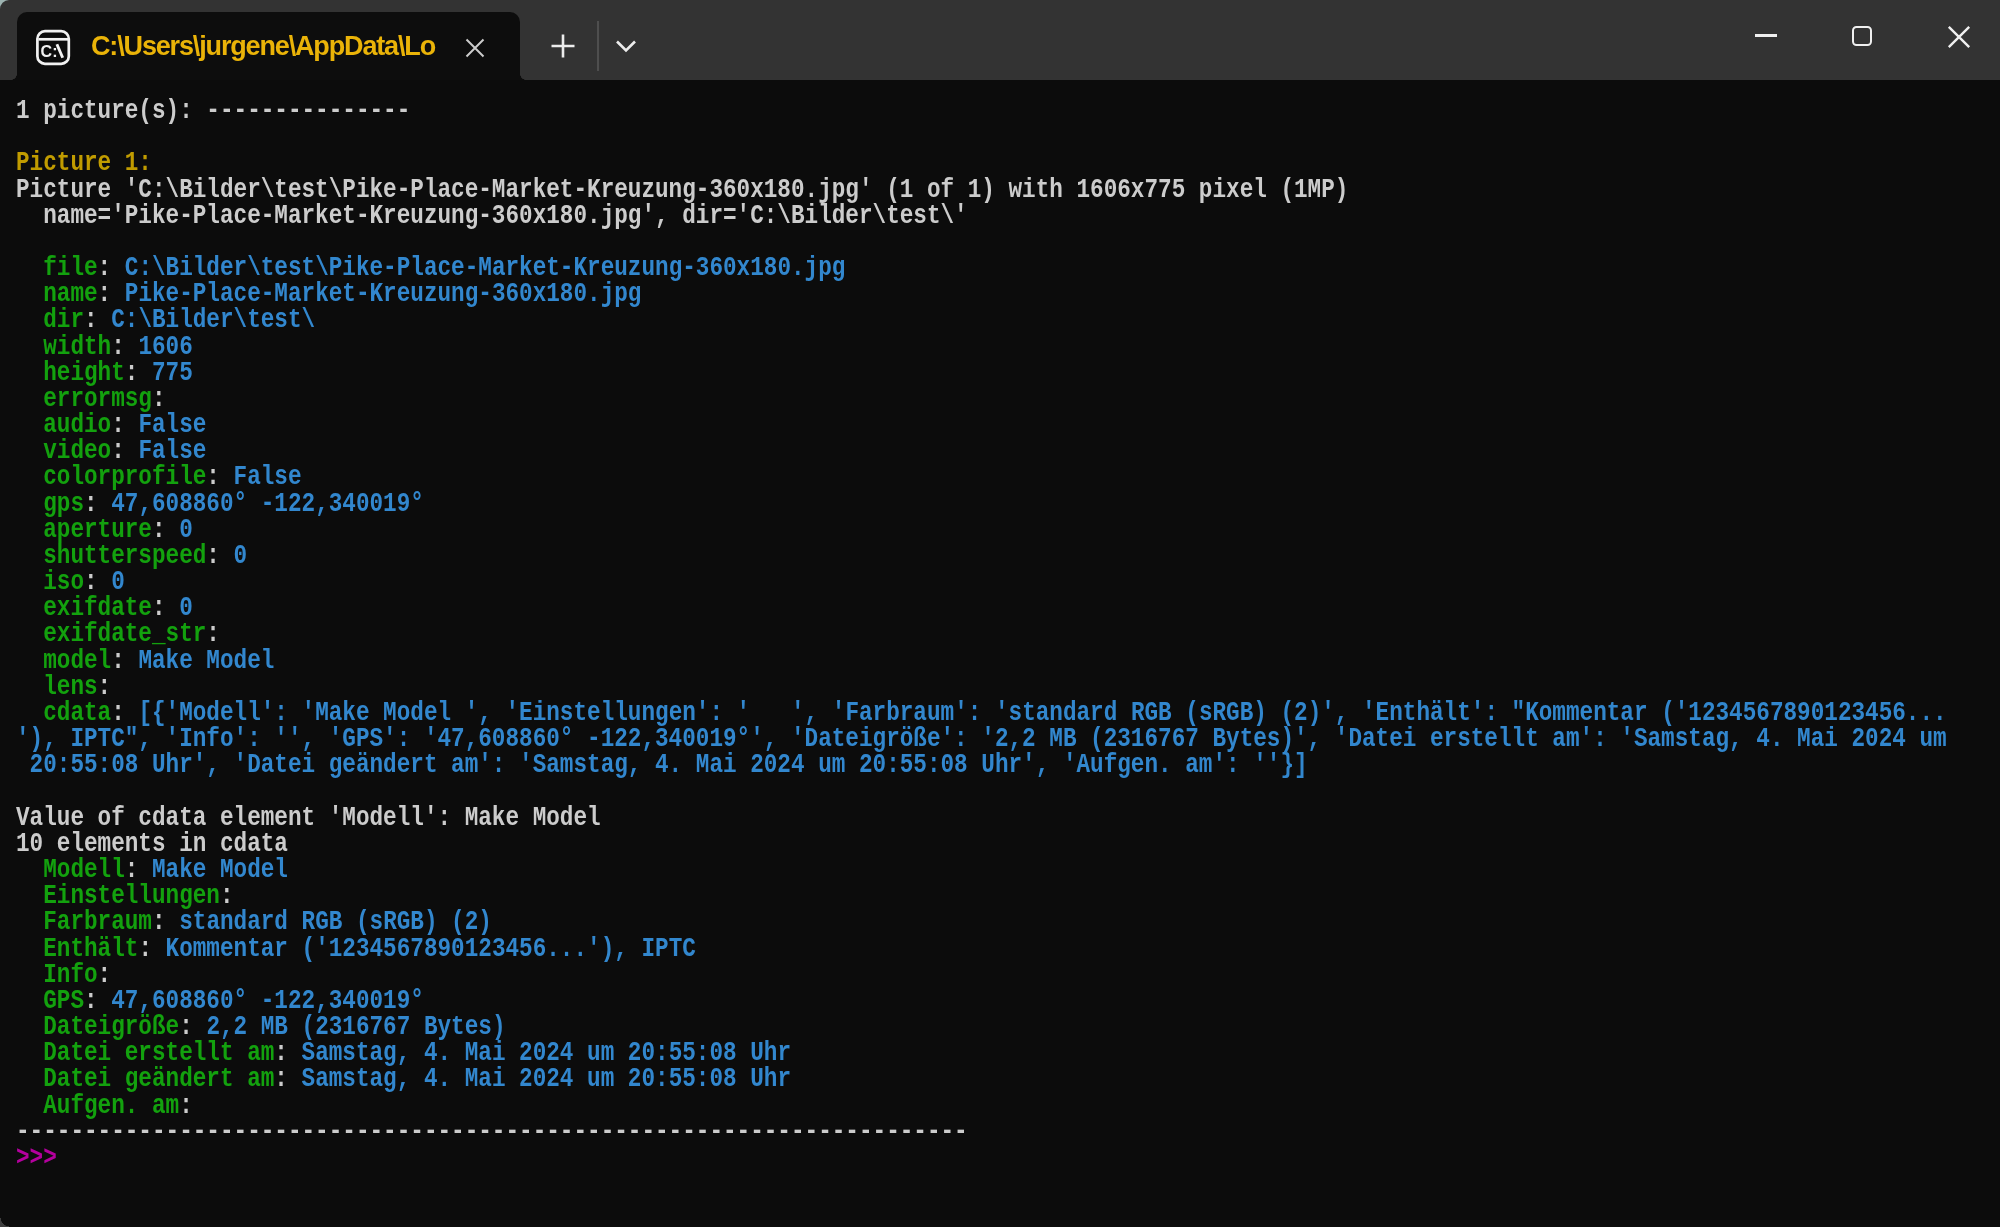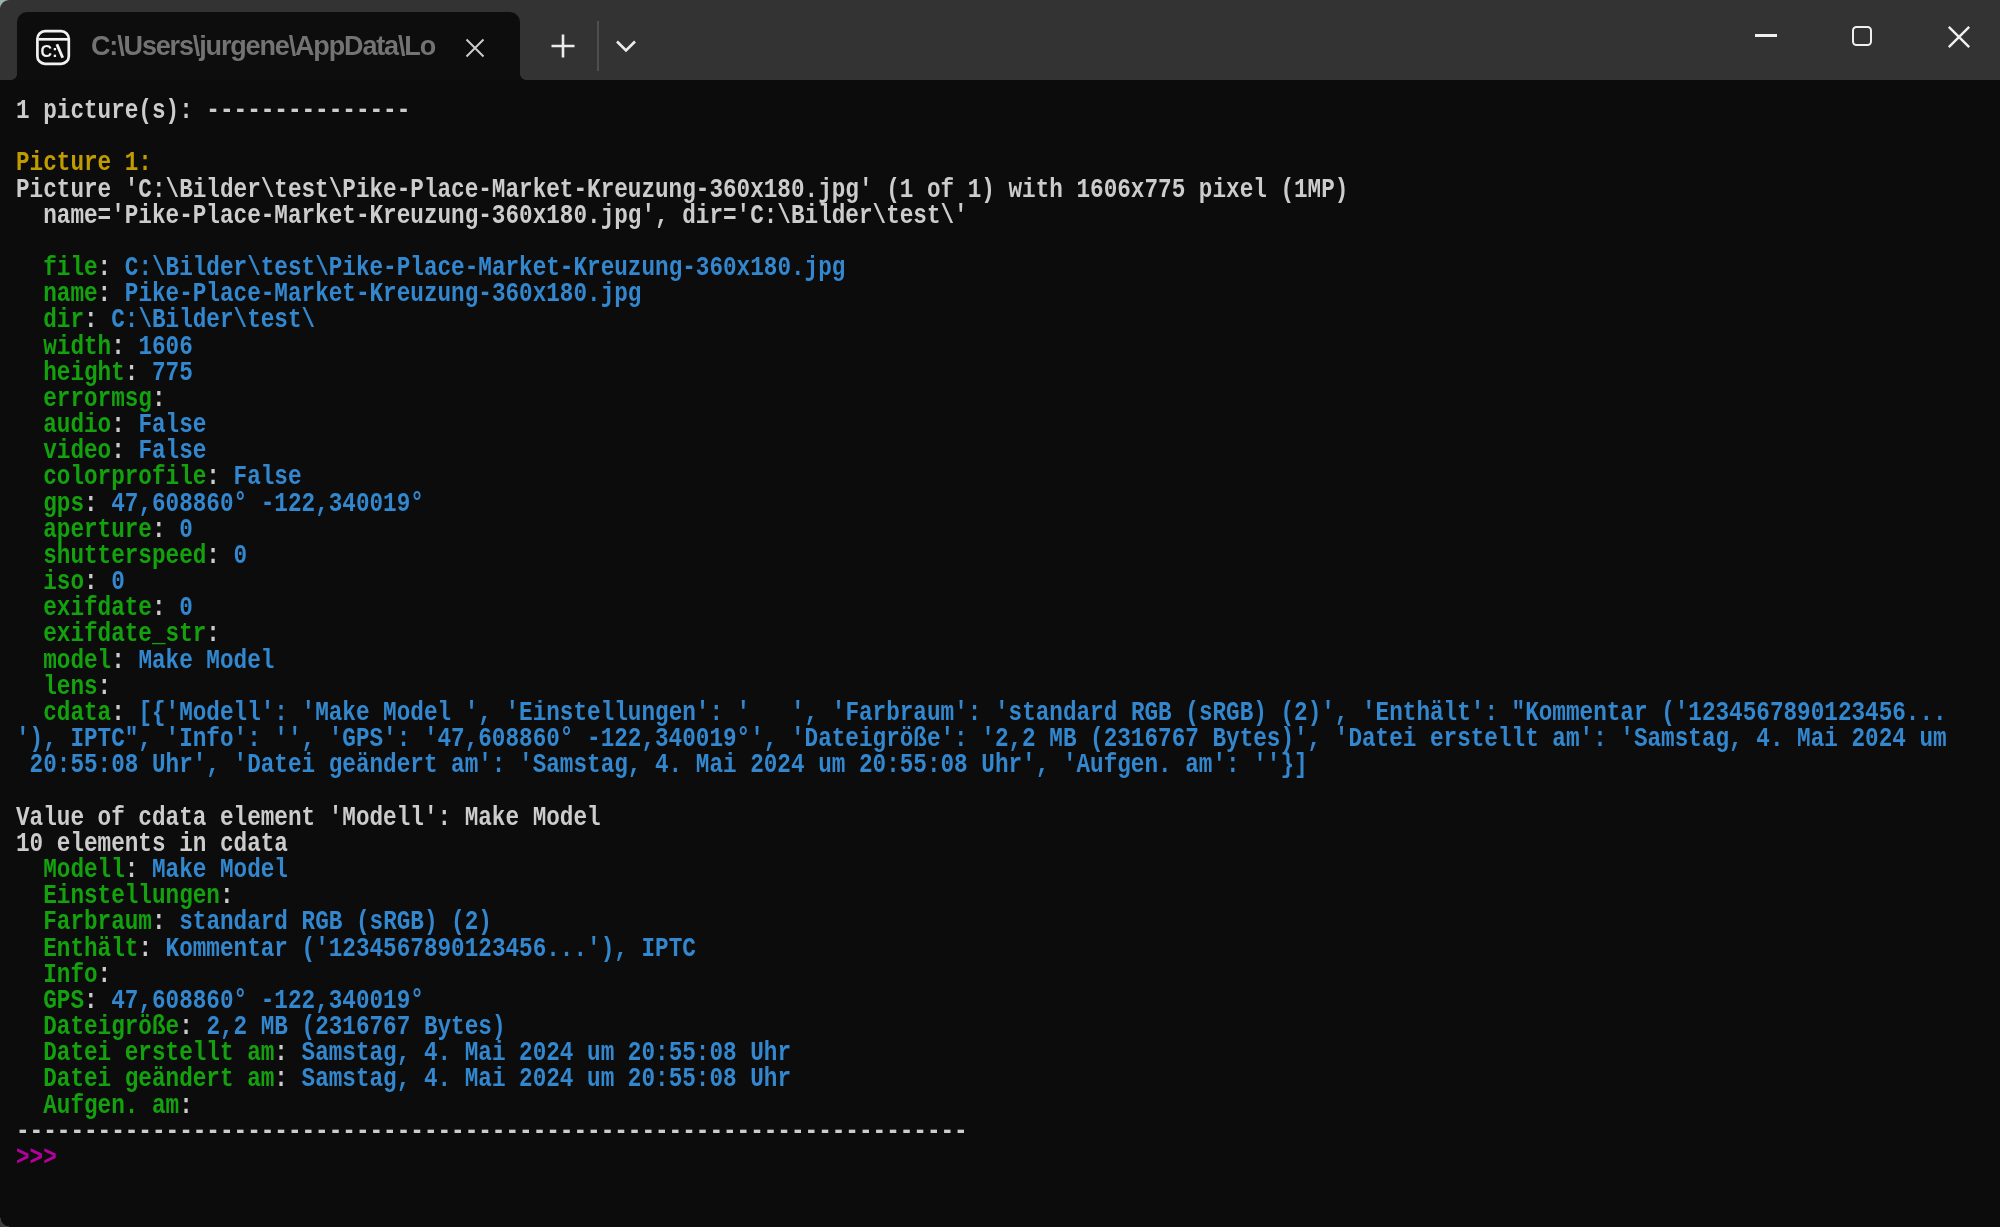--- a/index.html
+++ b/index.html
@@ -9,21 +9,21 @@
        background:radial-gradient(circle 11px at 11px 11px,#333333 10px,#9db3b1 10.5px);z-index:1;}
   .corner-bl{position:absolute;bottom:0;left:0;width:9px;height:9px;
        background:radial-gradient(circle 9px at 9px 0px,#0c0c0c 8px,#3e3e3e 8.5px);z-index:1;}
   .titlebar{position:absolute;top:0;left:0;width:2000px;height:80px;background:#333333;z-index:2;border-radius:9px 0 0 0;}
   .tab{position:absolute;top:12px;left:17px;width:503px;height:68px;background:#0d0d0d;
        border-radius:10px 10px 0 0;z-index:3;}
   .flare-l{position:absolute;top:74px;left:11px;width:6px;height:6px;z-index:3;
        background:radial-gradient(circle 6px at 0px 0px,#333333 5.6px,#0d0d0d 6px);}
   .flare-r{position:absolute;top:74px;left:520px;width:6px;height:6px;z-index:3;
        background:radial-gradient(circle 6px at 6px 0px,#333333 5.6px,#0d0d0d 6px);}
-  .tabtitle{position:absolute;top:31px;left:91px;width:400px;z-index:4;color:#737373;
+  .tabtitle{position:absolute;top:31px;left:91px;width:400px;z-index:4;color:#eab308;
        font-size:27px;font-weight:700;letter-spacing:-1.15px;white-space:nowrap;}
   .term{position:absolute;left:16px;top:97.5px;z-index:2;
        font-family:"Liberation Mono",monospace;font-size:22.66px;line-height:22.17px;
        font-weight:700;color:#cccccc;white-space:pre;margin:0;
        transform:scaleY(1.18);transform-origin:0 0;}
   .g{color:#13a10e;} .b{color:#3287ce;} .y{color:#c19c00;} .m{color:#b4009e;}
   svg{position:absolute;z-index:4;}
 </style>
 </head>
 <body>

